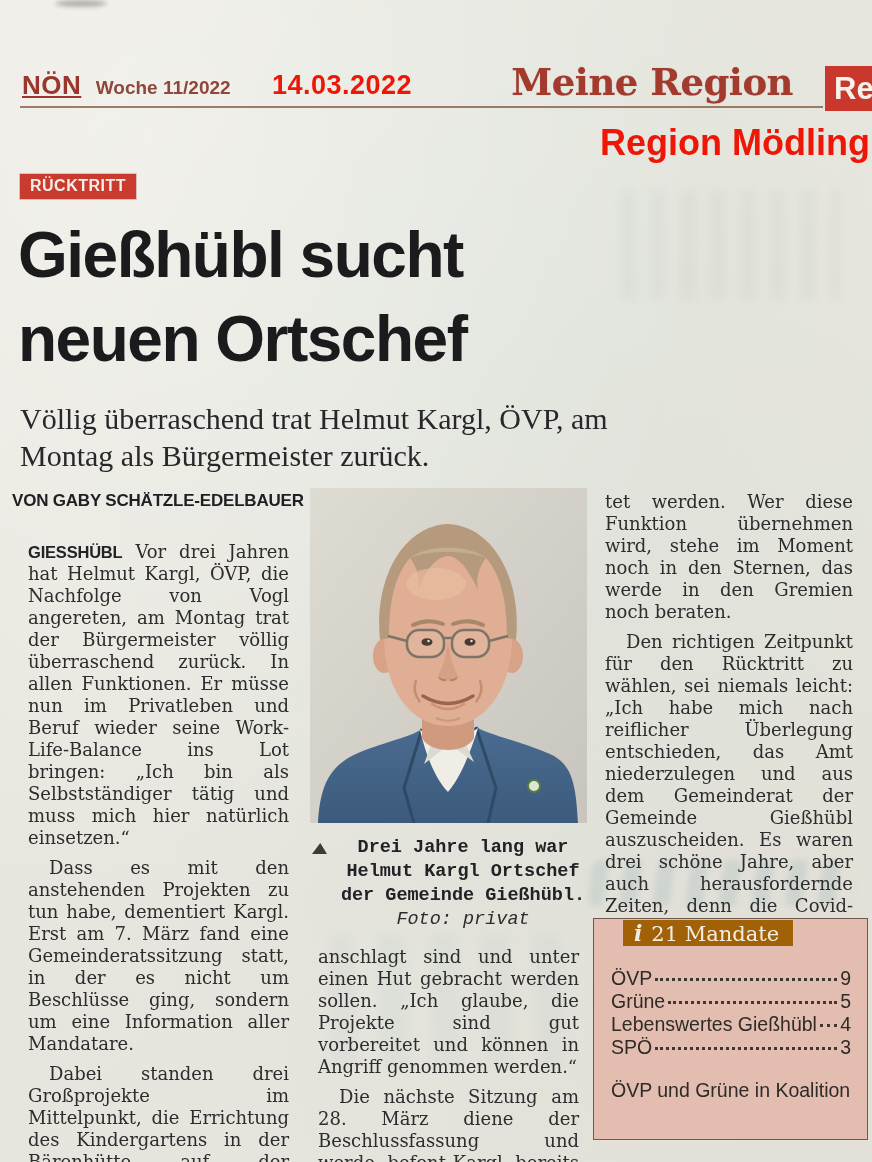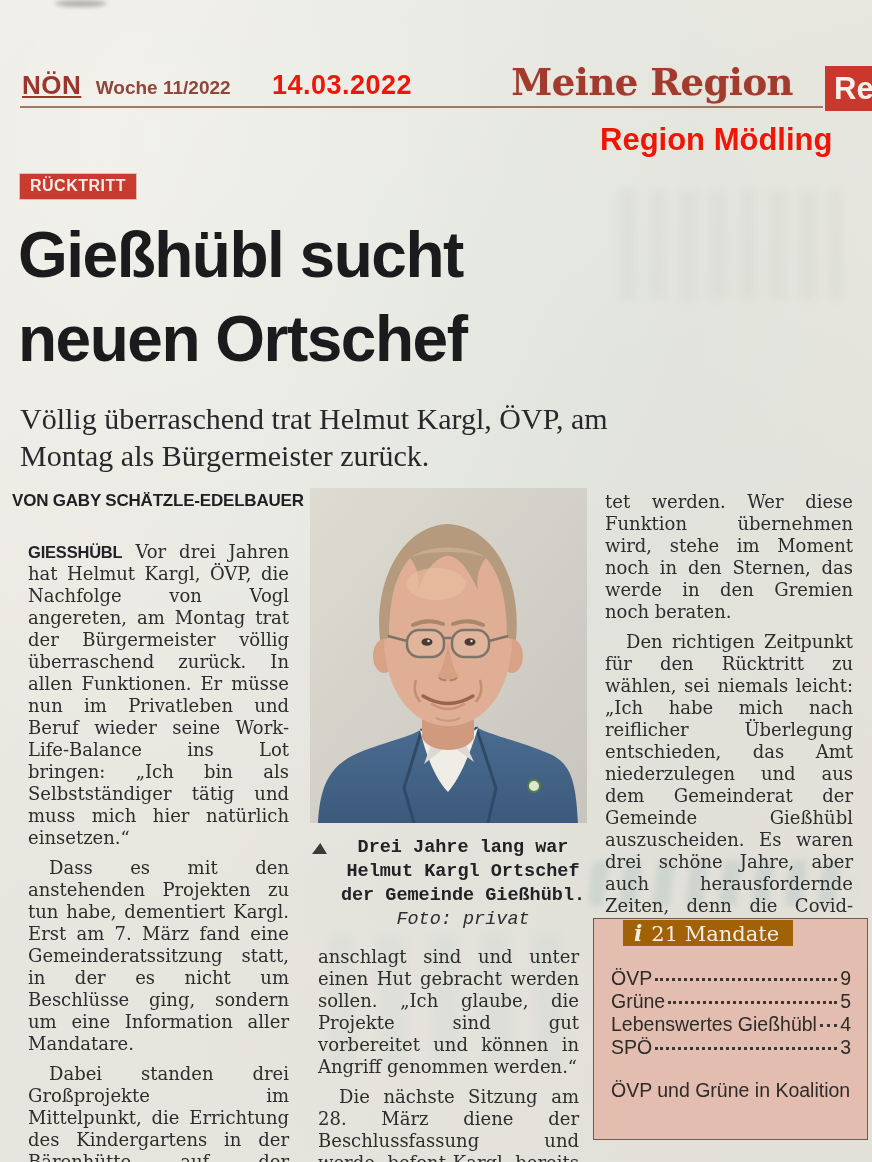--- a/index.html
+++ b/index.html
@@ -21,21 +21,21 @@
   .ghost-blue{position:absolute;left:330px;top:935px;width:250px;height:130px;background:repeating-linear-gradient(88deg,rgba(110,160,175,.12) 0 26px,rgba(110,160,175,0) 26px 52px);filter:blur(5px);opacity:.5;}
 
   
   .brand-row{position:absolute;left:22px;top:70px;white-space:nowrap;font-family:"Liberation Sans",sans-serif;}
   .brand{font-weight:bold;font-size:26px;color:#9c352c;letter-spacing:.5px;text-decoration:underline;}
   .issue{font-size:19px;font-weight:600;color:#8f463b;margin-left:10px;}
   .stamp-date{position:absolute;left:252px;top:70px;font-family:"Liberation Sans",sans-serif;font-weight:bold;font-size:27px;color:#ee1606;letter-spacing:.5px;margin-left:20px;}
   .section-title{position:absolute;right:79px;top:60px;font-family:"DejaVu Serif",serif;font-weight:700;font-size:37px;color:#a23b2e;letter-spacing:-.5px;text-shadow:0 0 1px rgba(162,59,46,.35);}
   .corner-tab{position:absolute;left:825px;top:66px;width:47px;height:45px;background:#ca372d;color:#f6f2ea;font-family:"Liberation Sans",sans-serif;font-weight:bold;font-size:31px;padding-left:9px;line-height:45px;overflow:hidden;}
   .masthead-rule{position:absolute;left:20px;top:106px;width:803px;height:2px;background:#8d6650;opacity:.85;}
-  .region-stamp{position:absolute;left:600px;top:122px;font-family:"Liberation Sans",sans-serif;font-weight:bold;font-size:31px;color:#ee1606;}
+  .region-stamp{position:absolute;left:600px;top:122px;font-family:"Liberation Sans",sans-serif;font-weight:bold;font-size:36px;color:#ee1606;}
 
   
   .kicker{position:absolute;left:20px;top:174px;background:#c93a2f;color:#f4efe6;font-family:"Liberation Sans",sans-serif;font-weight:bold;font-size:16px;letter-spacing:.5px;padding:3px 10px 4px;box-shadow:0 0 0 1px rgba(150,50,40,.25);}
   .headline{position:absolute;left:18px;top:213px;width:565px;margin:0;font-family:Liberation Sans, sans-serif;font-weight:bold;font-size:64px;line-height:84px;letter-spacing:-1.5px;color:#1b1b1d;}
   .dek{position:absolute;left:20px;top:400px;width:592px;margin:0;font-family:"Liberation Serif",serif;font-size:30px;line-height:37px;color:#28272b;}
   .byline{position:absolute;left:12px;top:491px;font-family:"Liberation Sans",sans-serif;font-weight:bold;font-size:17px;letter-spacing:-.2px;color:#1f1e22;}
 
   
   .col{position:absolute;top:533px;width:277px;font-size:18px;line-height:22px;text-align:justify;}
   .col .para{margin:8px;}

